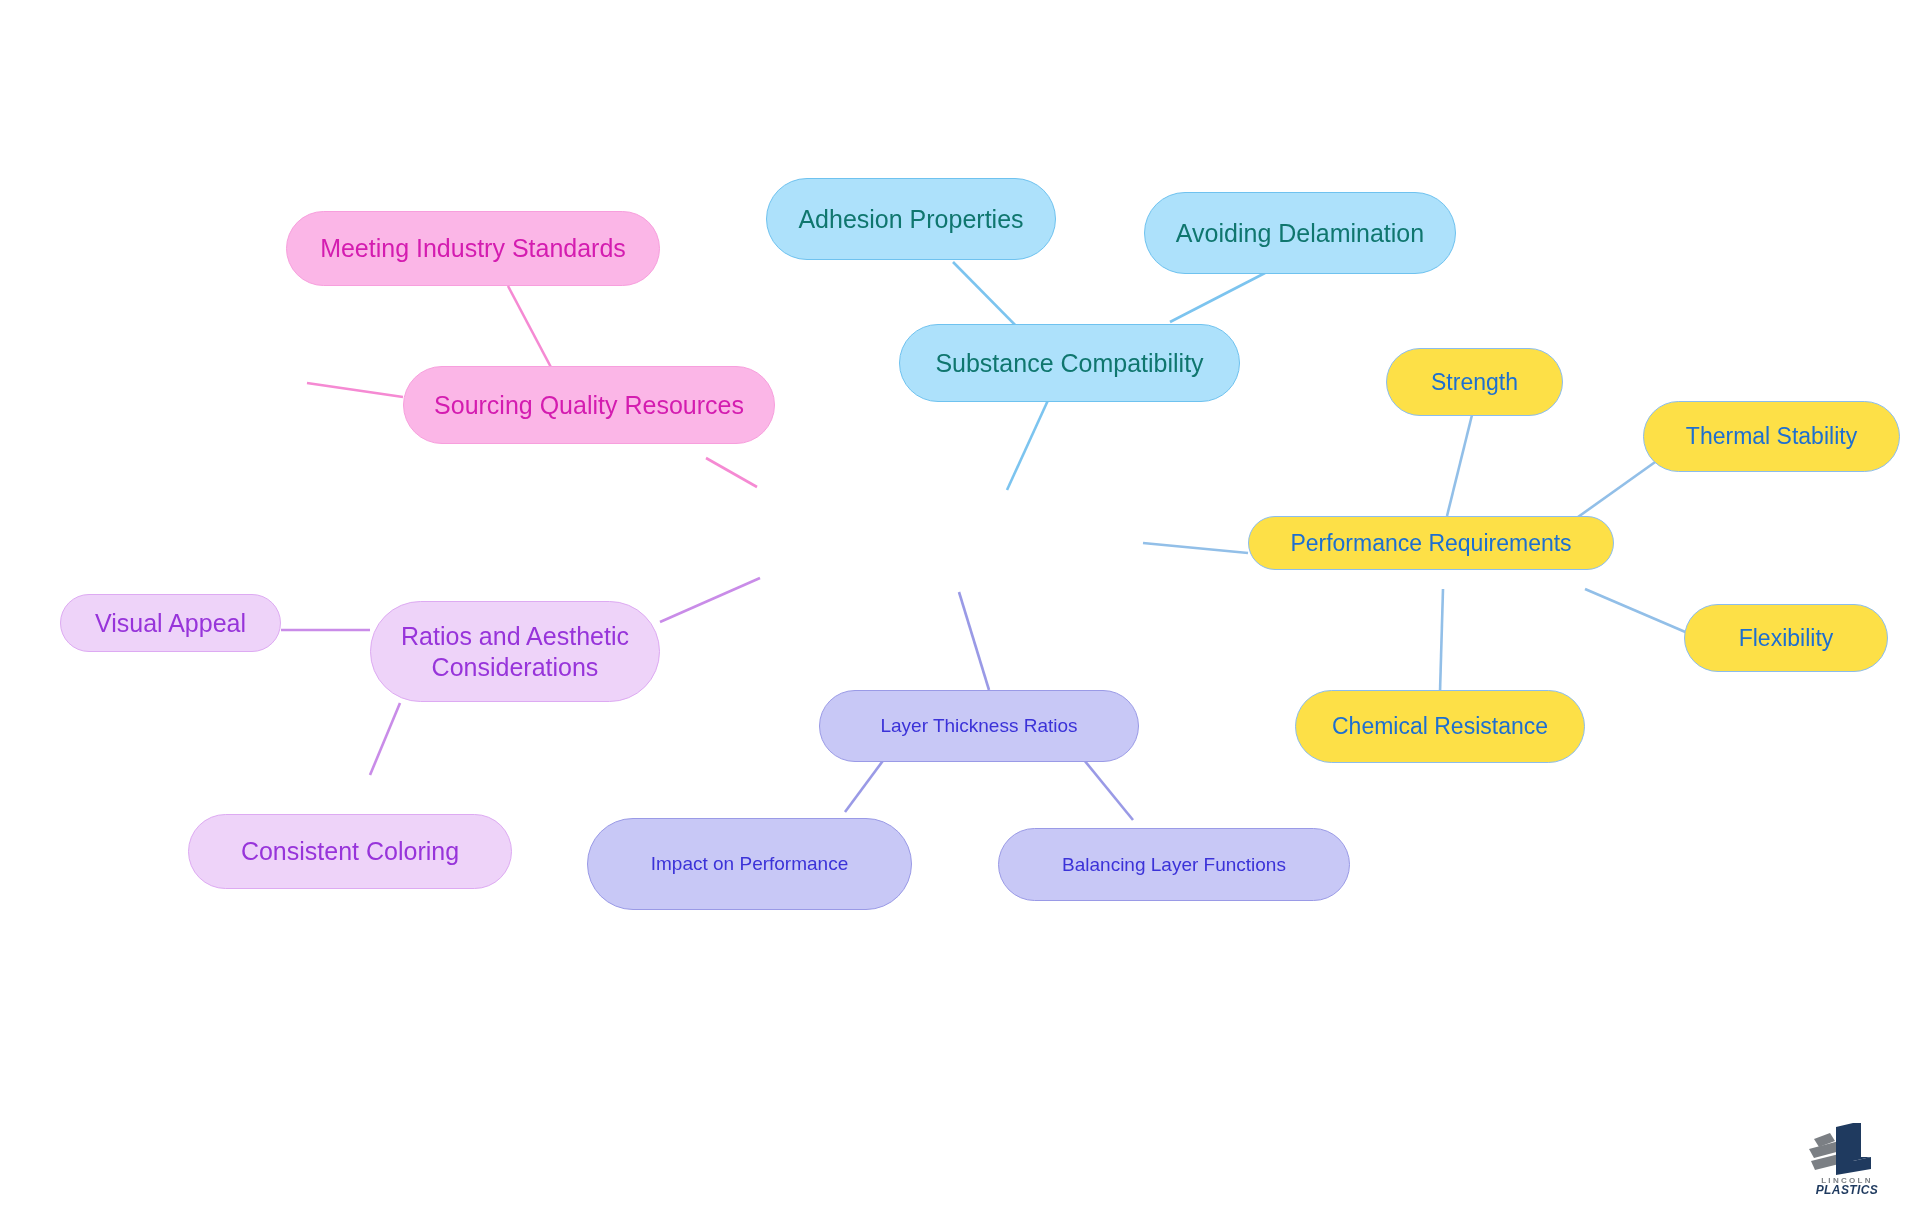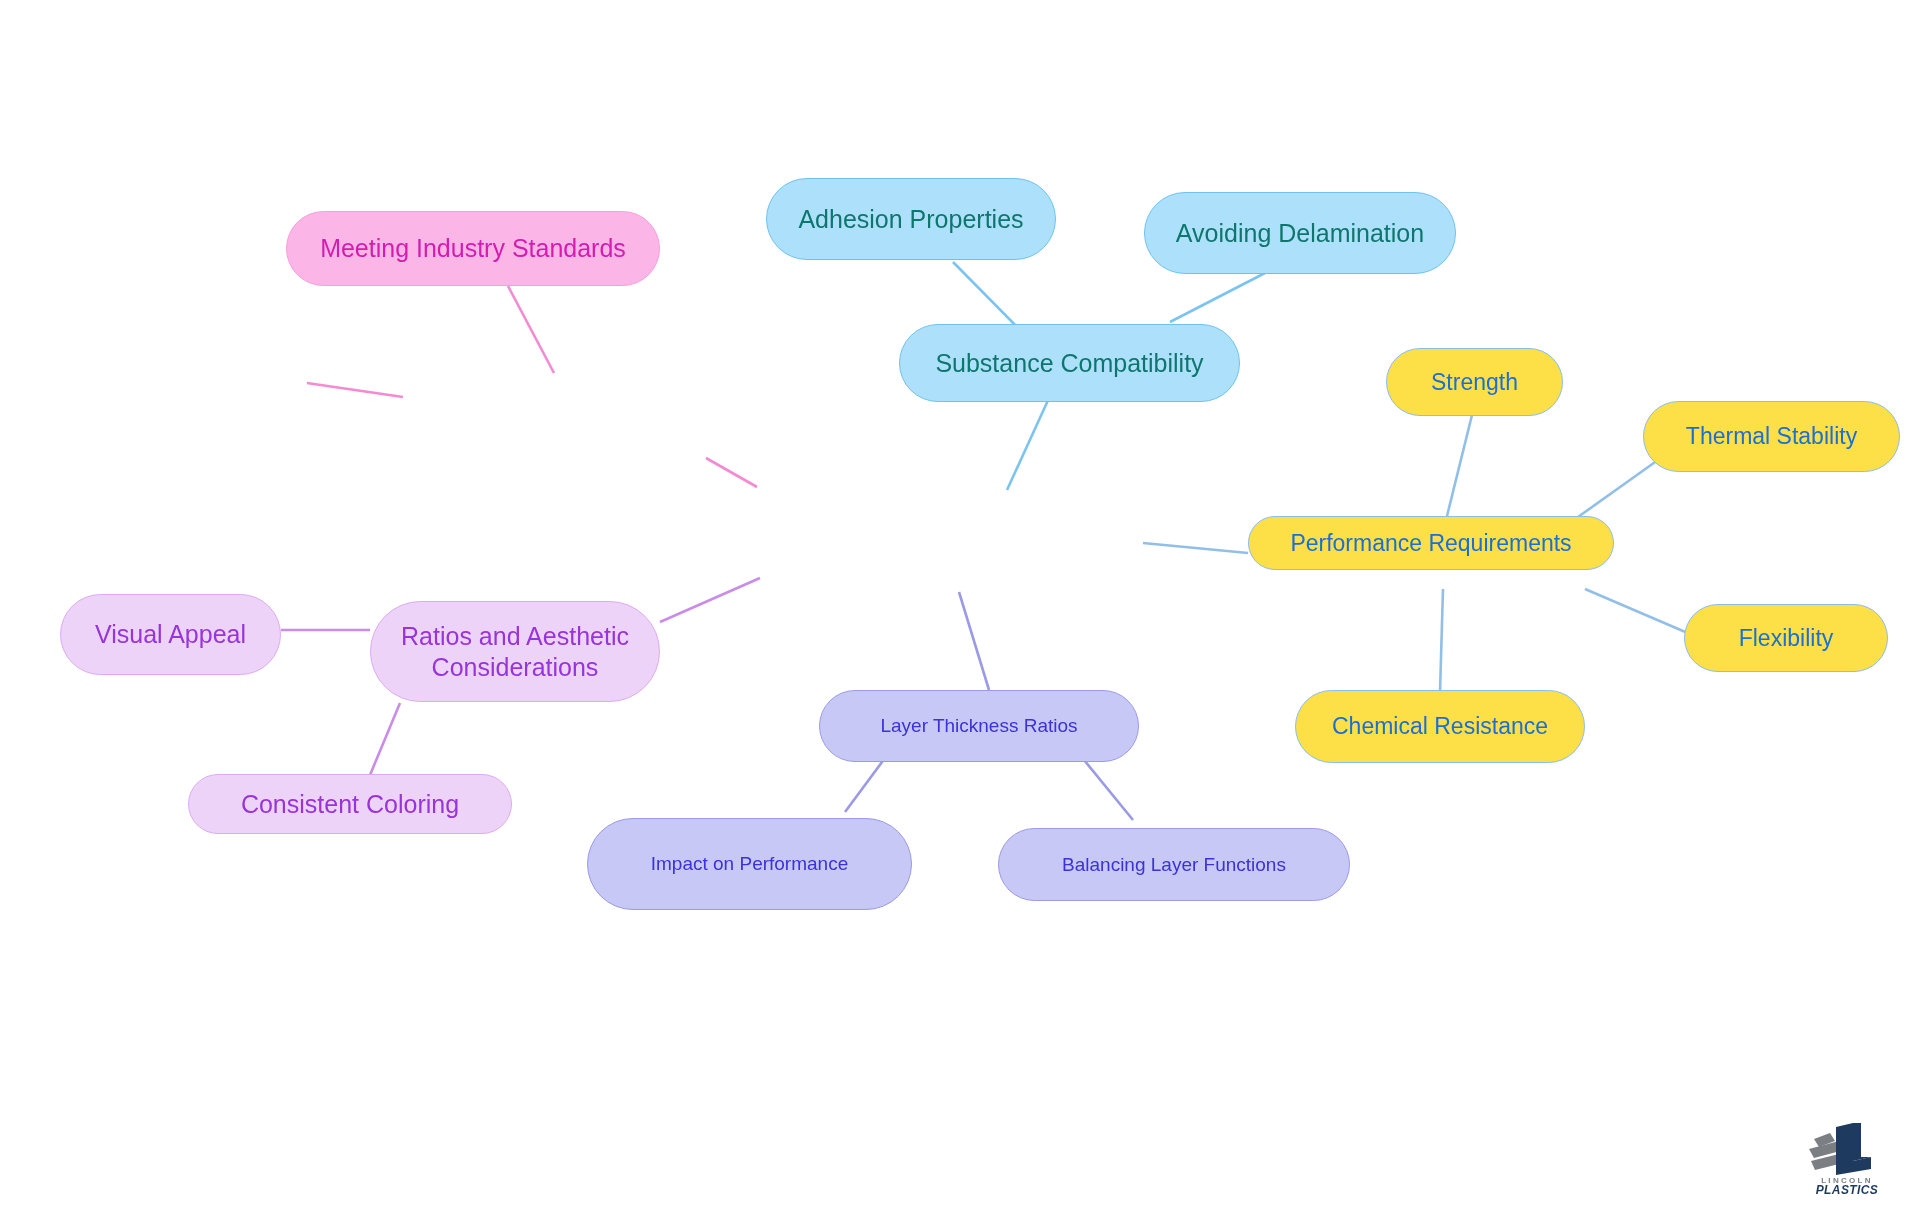--- a/index.html
+++ b/index.html
@@ -123,24 +123,25 @@
 
   <div class="node node-peri" style="left:819px; top:690px; width:320px; height:72px;">Layer Thickness Ratios</div>
 
   <div class="node node-peri" style="left:587px; top:818px; width:325px; height:92px;">Impact on Performance</div>
 
   <div class="node node-peri" style="left:998px; top:828px; width:352px; height:73px;">Balancing Layer Functions</div>
 
   <div class="node node-plum" style="left:370px; top:601px; width:290px; height:101px;">Ratios and Aesthetic
 Considerations</div>
 
-  <div class="node node-plum" style="left:60px; top:594px; width:221px; height:81px;">Visual Appeal</div>
+  <div class="node node-plum" style="left:60px; top:594px; width:221px; height:58px;">Visual Appeal</div>
 
-  <div class="node node-plum" style="left:188px; top:774px; width:324px; height:60px;">Consistent Coloring</div>
+  <div class="node node-plum" style="left:188px; top:814px; width:324px; height:75px;">Consistent Coloring</div>
 
+  <div class="node node-pink" style="left:403px; top:366px; width:372px; height:78px;">Sourcing Quality Resources</div>
 
   <div class="node node-pink" style="left:286px; top:211px; width:374px; height:75px;">Meeting Industry Standards</div>
 
 
   <svg id="logo" viewBox="0 0 88 84">
     <g>
       <polygon points="11,26 27,20 32,28 16,34" fill="#7b7f84"></polygon>
       <polygon points="6,36 36,28 41,37 11,45" fill="#7b7f84"></polygon>
       <polygon points="8,48 36,41 40,50 12,57" fill="#7b7f84"></polygon>
       <polygon points="33,14 50,10 50,48 68,44 68,56 33,62" fill="#1f3a5f"></polygon>

